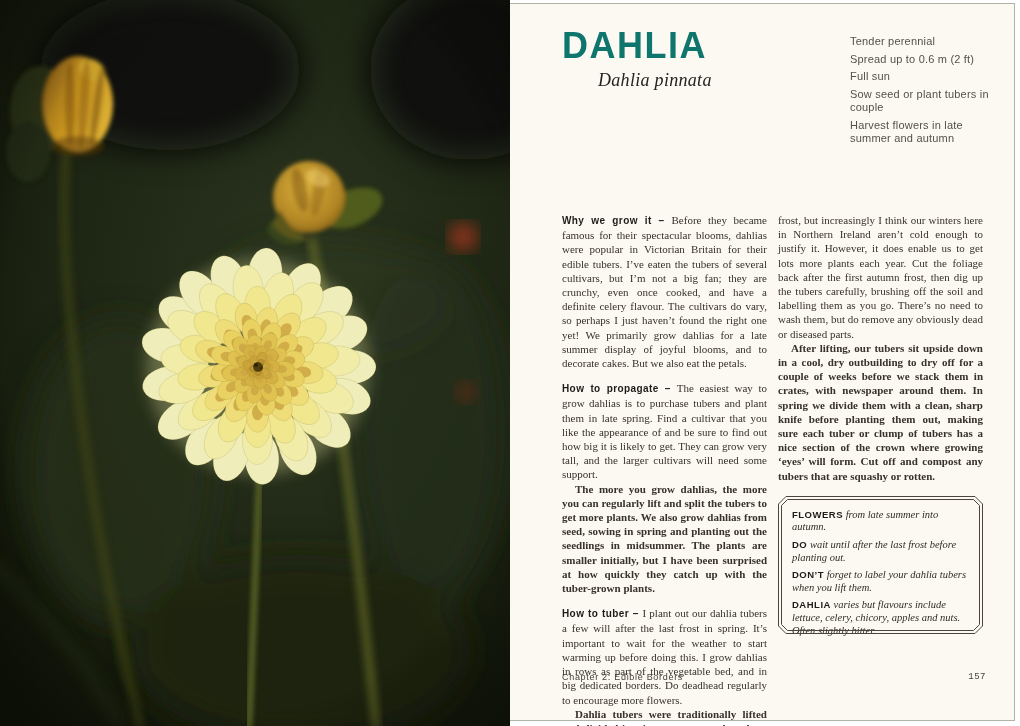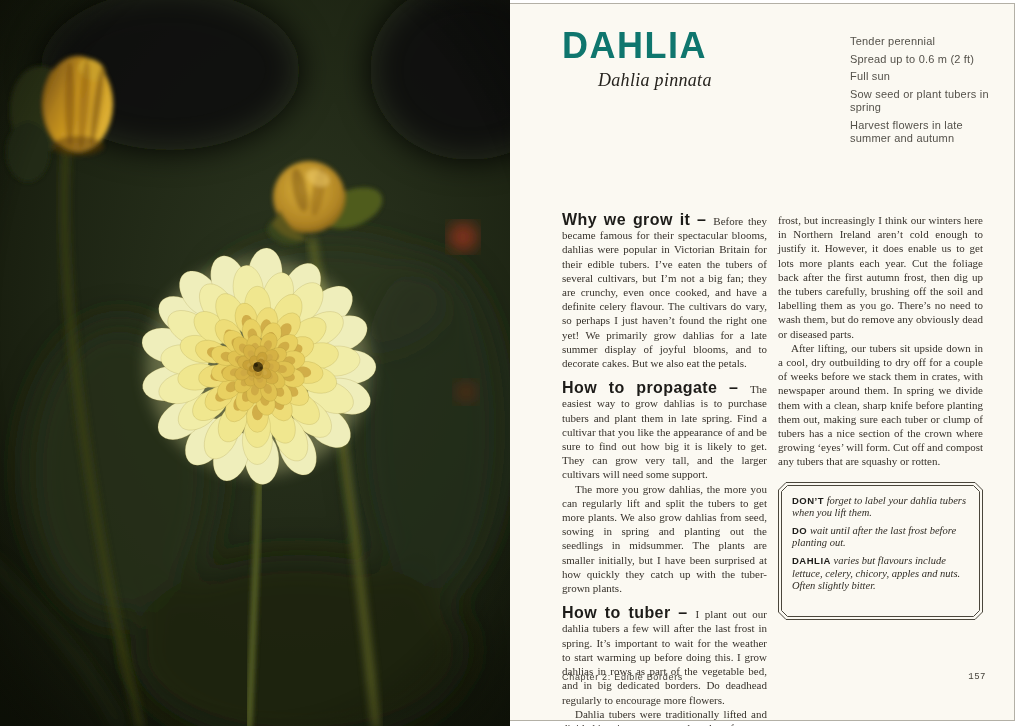--- a/index.html
+++ b/index.html
@@ -24,22 +24,22 @@
         font-family:"Liberation Sans",sans-serif;font-size:11px;line-height:1.2;
         letter-spacing:.2px;color:#54514a;}
   .info-item{margin-bottom:4.5px;}
 
   .col{position:absolute;top:213px;width:205px;font-size:11px;line-height:14.2px;
        text-align:justify;color:#37322b;}
   .col-l{left:52px;}
   .col-r{left:268px;}
   .sec{margin-bottom:11px;}
   .sec p{margin:0;}
-  .ind{text-indent:13px;}
-  .h{font-family:"Liberation Sans",sans-serif;font-weight:bold;font-size:16px;
+  .ind{text-indent:13px;font-weight:bold;}
+  .h{font-family:"Liberation Sans",sans-serif;font-weight:bold;font-size:10px;
      letter-spacing:.4px;color:#1d1c19;}
 
   .tips{position:relative;margin-top:13px;width:205px;height:138px;box-sizing:border-box;
         padding:13px 13px 6px 14px;text-align:left;}
   .tips-border{position:absolute;left:0;top:0;width:100%;height:100%;}
   .tip{margin-bottom:5px;font-style:italic;font-size:10.5px;line-height:12.6px;color:#302c25;}
   .tip-label{font-style:normal;font-family:"Liberation Sans",sans-serif;font-weight:bold;
              font-size:9.5px;letter-spacing:.5px;color:#1d1c19;}
 
   .foot-l{position:absolute;left:52px;top:672px;font-family:Liberation Sans, sans-serif;
@@ -307,21 +307,21 @@
   <div class="paper">
     <div class="sheet"></div>
 
     <div class="title">DAHLIA</div>
     <div class="subtitle">Dahlia pinnata</div>
 
     <div class="info">
       <div class="info-item">Tender perennial</div>
       <div class="info-item">Spread up to 0.6 m (2 ft)</div>
       <div class="info-item">Full sun</div>
-      <div class="info-item">Sow seed or plant tubers in spring</div>
+      <div class="info-item">Sow seed or plant tubers in couple</div>
       <div class="info-item">Harvest flowers in late summer and autumn</div>
     </div>
 
     <div class="col col-l">
       <div class="sec">
         <p><strong class="h">Why we grow it – </strong><span>Before they became famous for their spectacular blooms, dahlias were popular in Victorian Britain for their edible tubers. I’ve eaten the tubers of several cultivars, but I’m not a big fan; they are crunchy, even once cooked, and have a definite celery flavour. The cultivars do vary, so perhaps I just haven’t found the right one yet! We primarily grow dahlias for a late summer display of joyful blooms, and to decorate cakes. But we also eat the petals.</span></p>
       </div>
       <div class="sec">
         <p><strong class="h">How to propagate – </strong><span>The easiest way to grow dahlias is to purchase tubers and plant them in late spring. Find a cultivar that you like the appearance of and be sure to find out how big it is likely to get. They can grow very tall, and the larger cultivars will need some support.</span></p>
         <p class="ind">The more you grow dahlias, the more you can regularly lift and split the tubers to get more plants. We also grow dahlias from seed, sowing in spring and planting out the seedlings in midsummer. The plants are smaller initially, but I have been surprised at how quickly they catch up with the tuber-grown plants.</p>
@@ -336,22 +336,23 @@
       <div class="sec">
         <p>frost, but increasingly I think our winters here in Northern Ireland aren’t cold enough to justify it. However, it does enable us to get lots more plants each year. Cut the foliage back after the first autumn frost, then dig up the tubers carefully, brushing off the soil and labelling them as you go. There’s no need to wash them, but do remove any obviously dead or diseased parts.</p>
         <p class="ind">After lifting, our tubers sit upside down in a cool, dry outbuilding to dry off for a couple of weeks before we stack them in crates, with newspaper around them. In spring we divide them with a clean, sharp knife before planting them out, making sure each tuber or clump of tubers has a nice section of the crown where growing ‘eyes’ will form. Cut off and compost any tubers that are squashy or rotten.</p>
       </div>
 
       <div class="tips">
         <svg class="tips-border" viewBox="0 0 205 138" preserveAspectRatio="none">
           <polygon points="8,0.5 197,0.5 204.5,8 204.5,130 197,137.5 8,137.5 0.5,130 0.5,8" fill="none" stroke="#4a463c" stroke-width="1"></polygon>
           <polygon points="9.5,3.5 195.5,3.5 201.5,9.5 201.5,128.5 195.5,134.5 9.5,134.5 3.5,128.5 3.5,9.5" fill="none" stroke="#4a463c" stroke-width="1"></polygon>
         </svg>
+        <div class="tip"><strong class="tip-label">FLOWERS</strong> <span>from late summer into autumn.</span></div>
+        <div class="tip"><strong class="tip-label">DO</strong> <span>wait until after the last frost before planting out.</span></div>
         <div class="tip"><strong class="tip-label">DON’T</strong> <span>forget to label your dahlia tubers when you lift them.</span></div>
-        <div class="tip"><strong class="tip-label">DO</strong> <span>wait until after the last frost before planting out.</span></div>
         <div class="tip"><strong class="tip-label">DAHLIA</strong> <span>varies but flavours include lettuce, celery, chicory, apples and nuts. Often slightly bitter.</span></div>
       </div>
     </div>
 
     <div class="foot-l">Chapter 2: Edible Borders</div>
     <div class="foot-r">157</div>
   </div>
 </div>
 
 </body></html>

